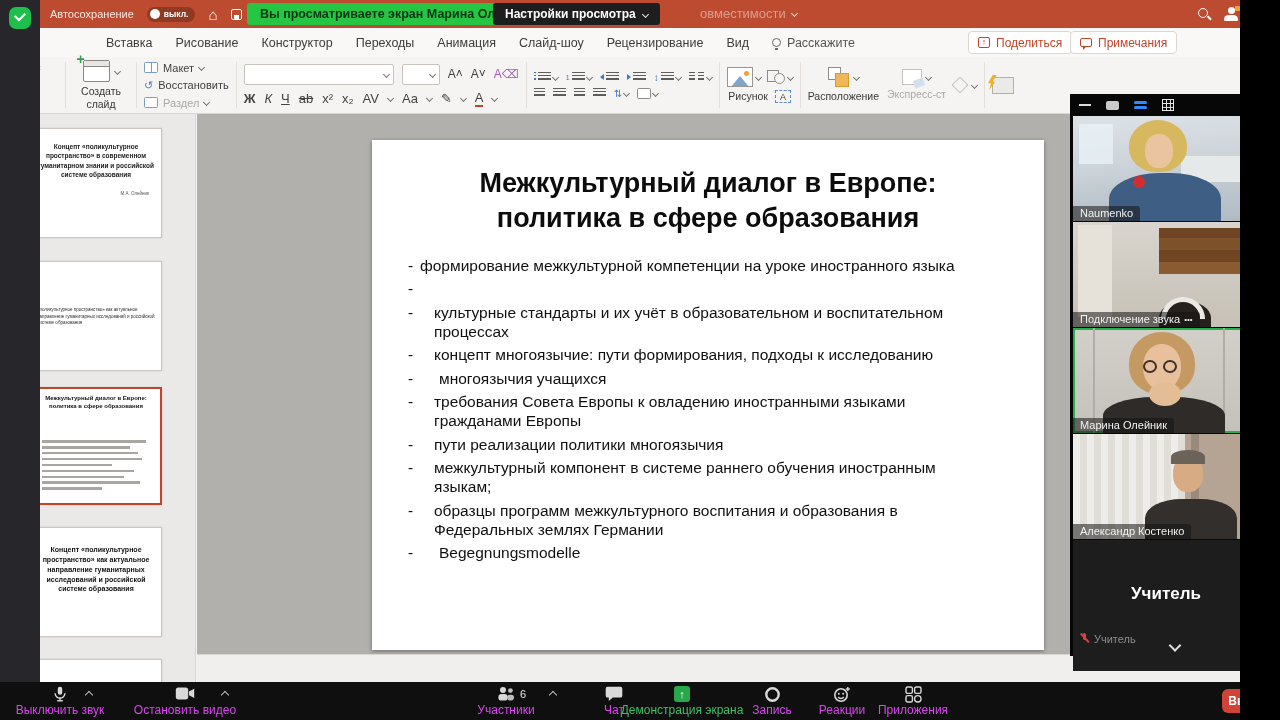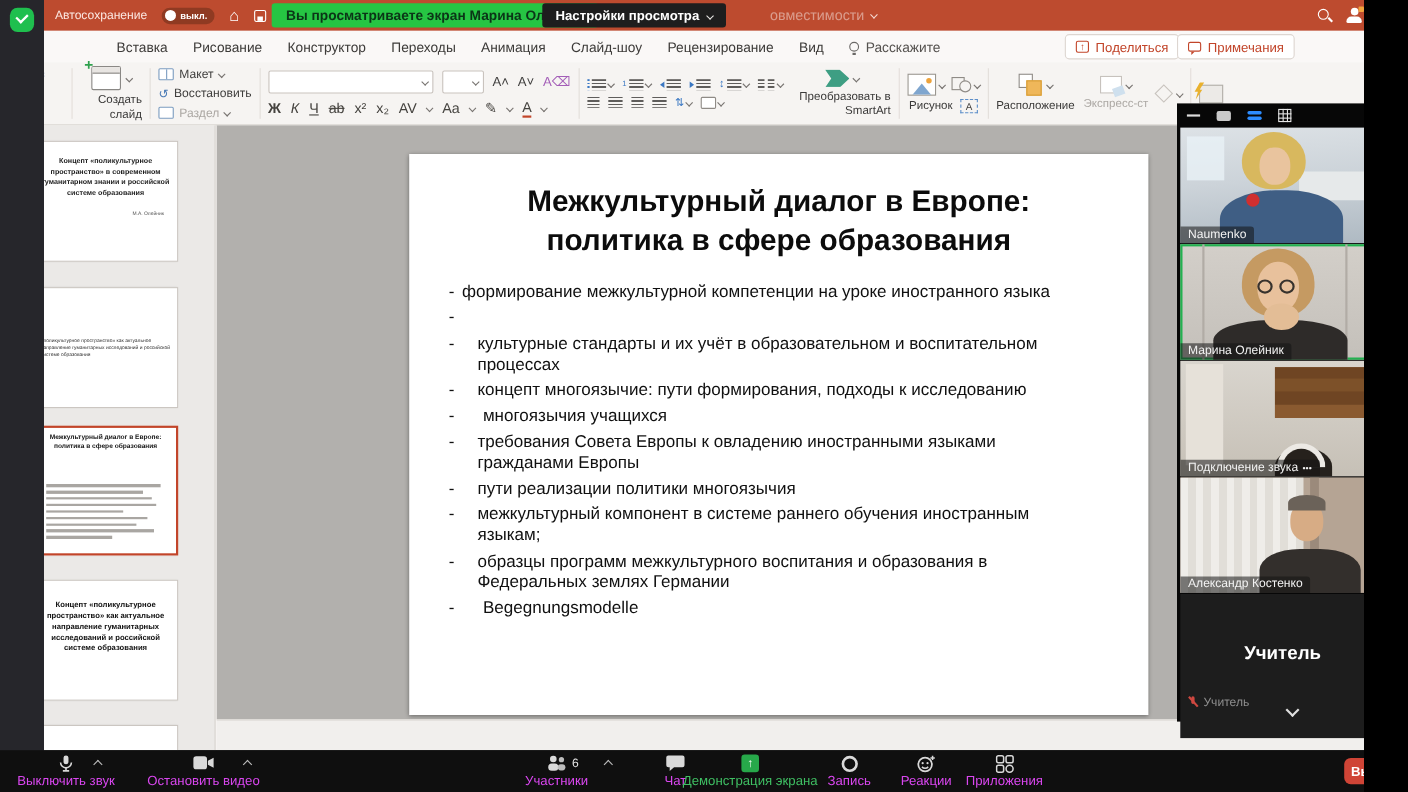--- a/index.html
+++ b/index.html
@@ -47,21 +47,21 @@
   .ic-bub{width:12px;height:9px;border:1.3px solid #c2452a;border-radius:2px;position:relative}
   .ic-bub::after{content:"";position:absolute;left:2px;top:8px;width:0;height:0;border-left:3px solid #c2452a;border-bottom:3px solid transparent}
 
   
   .toolbar{position:relative;height:57px;background:#f6f4f2;border-bottom:1px solid #d9d5d1;display:flex;align-items:center;color:#3f3e3d}
   .sep{width:1px;height:46px;background:#e3dedа;background:#e3deda;margin:0 7px;flex:none}
   .grp{display:flex;flex-direction:column;align-items:center;justify-content:center;gap:3px;flex:none}
   .rows{display:flex;flex-direction:column;gap:5px;flex:none}
   .hrow{display:flex;align-items:center;gap:8px}
   .clip-grp{width:26px;margin-left:-8px;display:flex;flex-direction:column;gap:4px;font-size:11px;color:#4a7ab5}
-  .mini-lbl{font-size:10.5px;line-height:1.15;text-align:right;color:#3b3a39}
+  .mini-lbl{font-size:10.5px;line-height:1.15;text-align:center;color:#3b3a39}
   .newslide-ic{position:relative;width:27px;height:22px;border:1.4px solid #8a8musics;border:1.4px solid #8a8885;border-radius:2px;background:#fff}
   .newslide-ic::before{content:"";position:absolute;left:0;top:0;right:0;height:5px;background:#e8e5e2;border-bottom:1px solid #8a8885}
   .plus{position:absolute;left:-7px;top:-7px;width:12px;height:12px;color:#2fa14e;font-size:14px;font-weight:700;line-height:11px}
   .sm-ic{width:14px;height:11px;border:1.2px solid #7b9cc0;border-radius:1.5px;background:#fff;position:relative;flex:none}
   .sm-ic.split::after{content:"";position:absolute;left:6px;top:0;bottom:0;width:1.2px;background:#7b9cc0}
   .row-item{display:flex;align-items:center;gap:5px;font-size:11px;white-space:nowrap}
   .gray{color:#aca8a4}
   .combo{width:150px;height:21px;background:#fff;border:1px solid #c9c3be;border-radius:2px;position:relative}
   .combo.small{width:38px}
   .combo .chv{position:absolute;right:4px;top:7px}
@@ -318,27 +318,20 @@
           <span class="hrow" style="gap:2px">
               <span class="updn">⇅</span>
               <span class="chv"></span>
             </span>
           <span class="hrow" style="gap:2px">
               <span class="sm-ic" style="border-color:#8f8b86"></span>
               <span class="chv"></span>
             </span>
         </div>
       </div>
-      <div class="grp" style="margin-left:10px">
-        <div style="display:flex;align-items:center;gap:4px">
-            <span class="smartart-ic"></span>
-            <span class="chv"></span>
-          </div>
-        <div class="mini-lbl" style="width:88px">Преобразовать в SmartArt</div>
-      </div>
       <div class="sep"></div>
       <div class="grp">
         <div style="display:flex;align-items:center;gap:6px">
           <span class="hrow" style="gap:3px">
               <span class="img-ic"></span>
               <span class="chv"></span>
             </span>
           <span class="hrow" style="gap:3px">
               <span class="shape-ic"></span>
               <span class="chv"></span>
@@ -496,45 +489,45 @@
       <div class="sc" style="right:8px;top:40px;width:70px;height:26px;background:#e6e9ea;border-radius:2px"></div>
       <div class="sc" style="left:56px;top:4px;width:58px;height:52px;background:#d8b85e;border-radius:50% 50% 46% 46%"></div>
       <div class="sc" style="left:72px;top:18px;width:28px;height:34px;background:#e9c49e;border-radius:46%"></div>
       <div class="sc" style="left:36px;bottom:-10px;width:112px;height:58px;background:#3f5e84;border-radius:45% 45% 0 0"></div>
       <div class="sc" style="left:60px;top:60px;width:12px;height:12px;background:#d02f2f;border-radius:50%"></div>
       <div class="vlabel">
           <span>Naumenko</span>
         </div>
     </div>
 
+    <div class="tile" style="background:linear-gradient(180deg,#d9d5ce,#c6c0b6)">
+      <div class="sc" style="left:5px;top:3px;width:34px;height:92px;background:#e6e1d9"></div>
+      <div class="sc" style="right:8px;top:6px;width:92px;height:46px;background:#8a5a30;box-shadow:inset 0 10px 0 #6f4523,inset 0 22px 0 #7d5129,inset 0 34px 0 #6f4523"></div>
+      <div class="sc" style="left:86px;bottom:-8px;width:52px;height:34px;background:#26211c;border-radius:50% 50% 0 0"></div>
+      <div class="sc" style="left:88px;bottom:8px;width:44px;height:22px;border:5px solid #ece9e4;border-bottom:none;border-radius:22px 22px 0 0"></div>
+      <div class="vlabel">
+          <span>Подключение звука</span>
+          <span style="font-size:8px">•••</span>
+        </div>
+    </div>
+
     <div class="tile speaking" style="background:linear-gradient(180deg,#d3cfc9,#c4c0ba)">
       <div class="sc" style="left:20px;top:0;width:2px;height:105px;background:#b1aca5"></div>
       <div class="sc" style="right:34px;top:0;width:2px;height:105px;background:#b1aca5"></div>
       <div class="sc" style="left:56px;top:4px;width:66px;height:62px;background:#c59a62;border-radius:50% 50% 44% 44%"></div>
       <div class="sc" style="left:70px;top:16px;width:38px;height:46px;background:#e8c19c;border-radius:48%"></div>
       <div class="sc" style="left:70px;top:32px;width:14px;height:13px;border:2.4px solid #37322d;border-radius:50%"></div>
       <div class="sc" style="left:90px;top:32px;width:14px;height:13px;border:2.4px solid #37322d;border-radius:50%"></div>
       <div class="sc" style="left:30px;bottom:-8px;width:122px;height:44px;background:#2e2b29;border-radius:42% 42% 0 0"></div>
       <div class="sc" style="left:76px;top:54px;width:32px;height:24px;background:#e3bd96;border-radius:50%"></div>
       <div class="vlabel">
           <span>Марина Олейник</span>
         </div>
     </div>
 
-    <div class="tile" style="background:linear-gradient(180deg,#d9d5ce,#c6c0b6)">
-      <div class="sc" style="left:5px;top:3px;width:34px;height:92px;background:#e6e1d9"></div>
-      <div class="sc" style="right:8px;top:6px;width:92px;height:46px;background:#8a5a30;box-shadow:inset 0 10px 0 #6f4523,inset 0 22px 0 #7d5129,inset 0 34px 0 #6f4523"></div>
-      <div class="sc" style="left:86px;bottom:-8px;width:52px;height:34px;background:#26211c;border-radius:50% 50% 0 0"></div>
-      <div class="sc" style="left:88px;bottom:8px;width:44px;height:22px;border:5px solid #ece9e4;border-bottom:none;border-radius:22px 22px 0 0"></div>
-      <div class="vlabel">
-          <span>Подключение звука</span>
-          <span style="font-size:8px">•••</span>
-        </div>
-    </div>
-
     <div class="tile" style="background:#b5a494">
       <div class="sc" style="left:0;top:0;width:112px;height:105px;background:repeating-linear-gradient(90deg,#efede9 0 7px,#e1ded8 7px 14px)"></div>
       <div class="sc" style="left:118px;top:0;width:8px;height:105px;background:#9b8a7b"></div>
       <div class="sc" style="left:100px;top:22px;width:30px;height:36px;background:#d7ac85;border-radius:46%"></div>
       <div class="sc" style="left:98px;top:16px;width:34px;height:14px;background:#6b6259;border-radius:50% 50% 0 0"></div>
       <div class="sc" style="left:72px;bottom:-8px;width:92px;height:48px;background:#332f2c;border-radius:40% 40% 0 0"></div>
       <div class="vlabel">
           <span>Александр Костенко</span>
         </div>
     </div>

